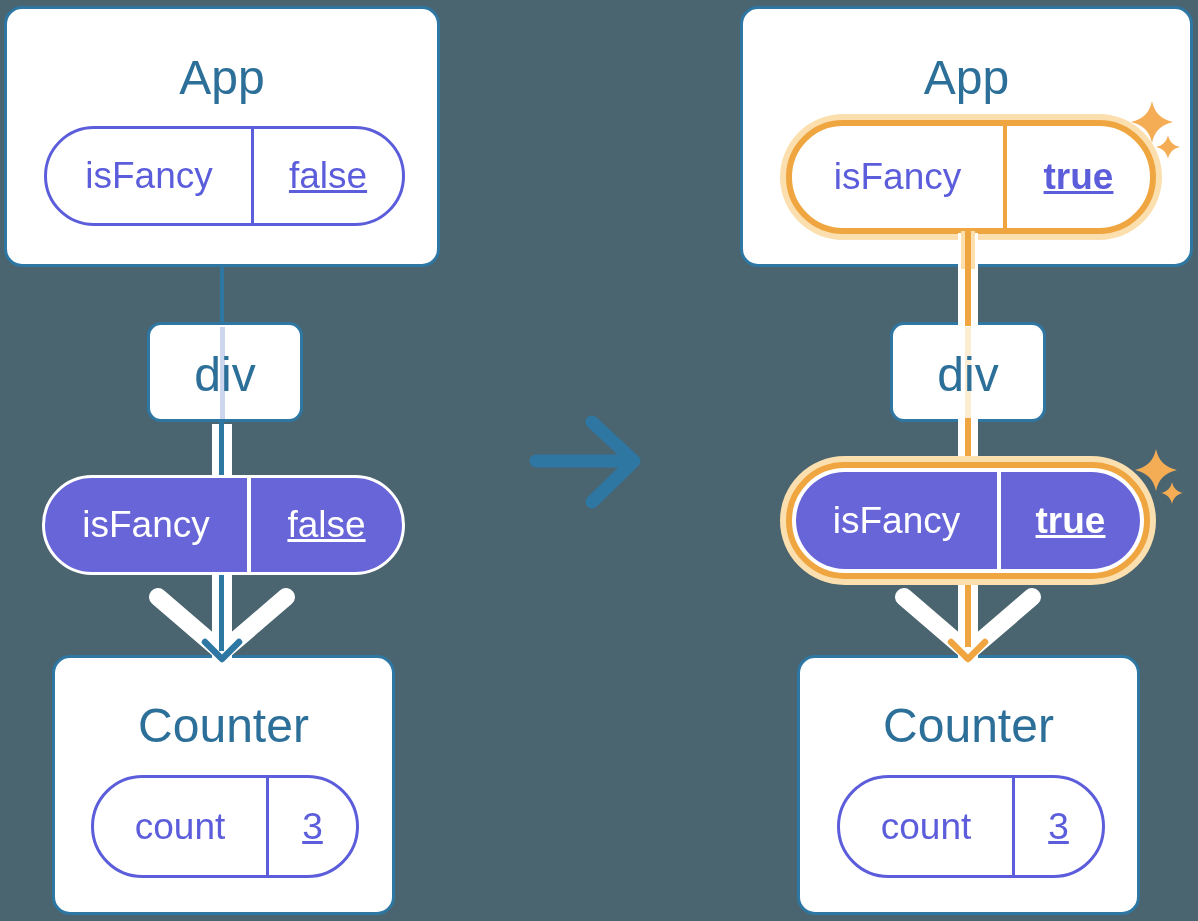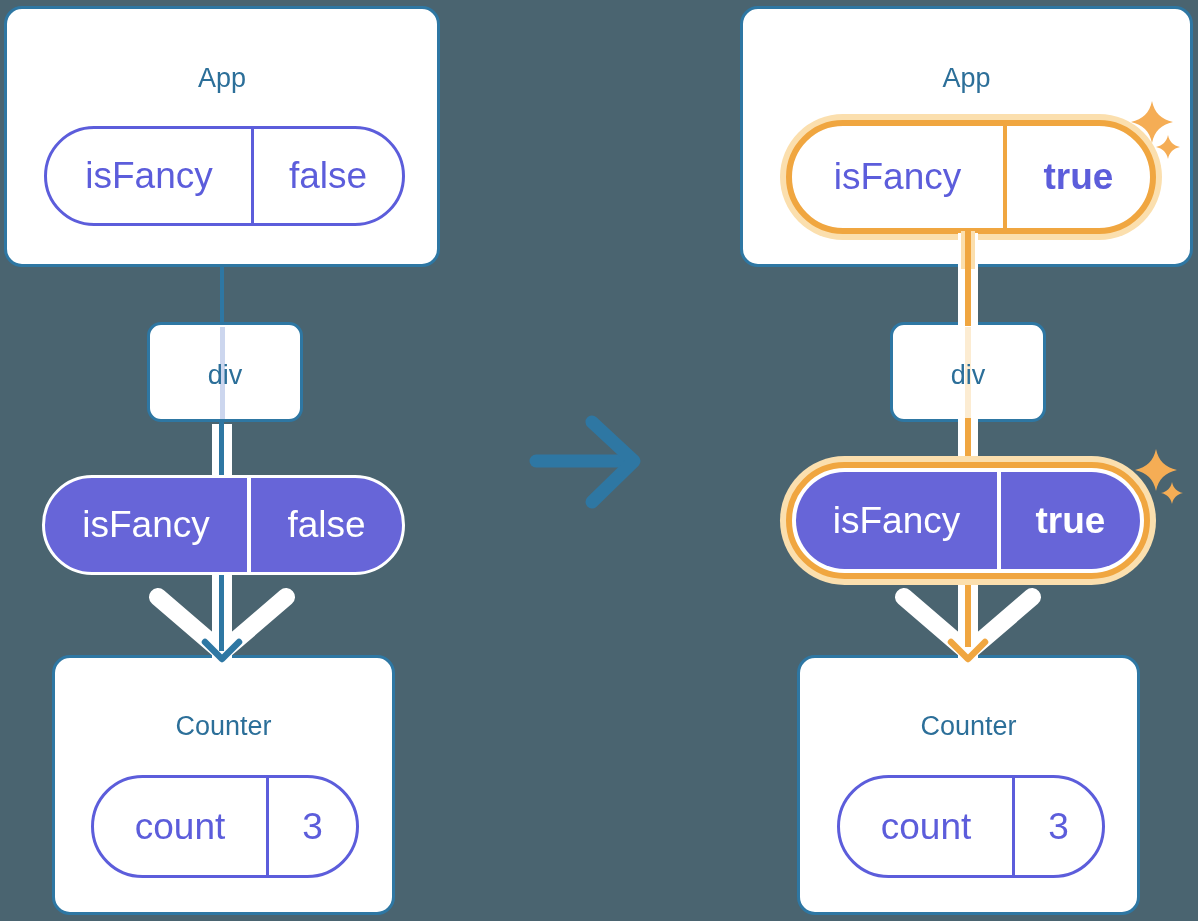--- a/index.html
+++ b/index.html
@@ -8,24 +8,24 @@
     position: relative; width: 1198px; height: 921px;
     background: #4a6470; overflow: hidden;
     font-family: "Liberation Sans", sans-serif;
     --teal: #2e77a3; --navy: #2c6f99;
     --purple: #5c5ddb; --purple-fill: #6765d8; --lavender: #ccd6ee;
     --orange: #f0a640; --cream: #fbdfae; --cream-light: #fcecd2;
     --sparkle: #f5ad55;
   }
   .card { position: absolute; background: #fff; border: 3px solid var(--teal); border-radius: 18px; }
   .title { position: absolute; left: 0; width: 100%; text-align: center;
-           font-size: 27px; line-height: 44px; font-weight: 500; color: var(--navy); }
+           font-size: 48px; line-height: 44px; font-weight: 500; color: var(--navy); }
   .pill { position: absolute; display: flex; border-radius: 60px; overflow: hidden; }
   .cell { display: flex; align-items: center; justify-content: center; font-size: 37px; }
-  .cell.r { flex: 1; }
+  .cell.r { flex: 1; text-decoration: underline; }
   .bold { font-weight: 700; }
   .outline { background: #fff; border: 3px solid var(--purple); color: var(--purple); }
   .outline .pdiv { width: 3px; background: var(--purple); flex: none; }
   .solidpill { background: var(--purple-fill); border: 3px solid #fff; color: #fff; z-index: 6; }
   .solidpill .pdiv { width: 4px; background: #fff; flex: none; }
   .vline { position: absolute; }
   svg.icon { position: absolute; display: block; }
 
   
   .l-app { left: 4px; top: 6px; width: 436px; height: 261px; }

